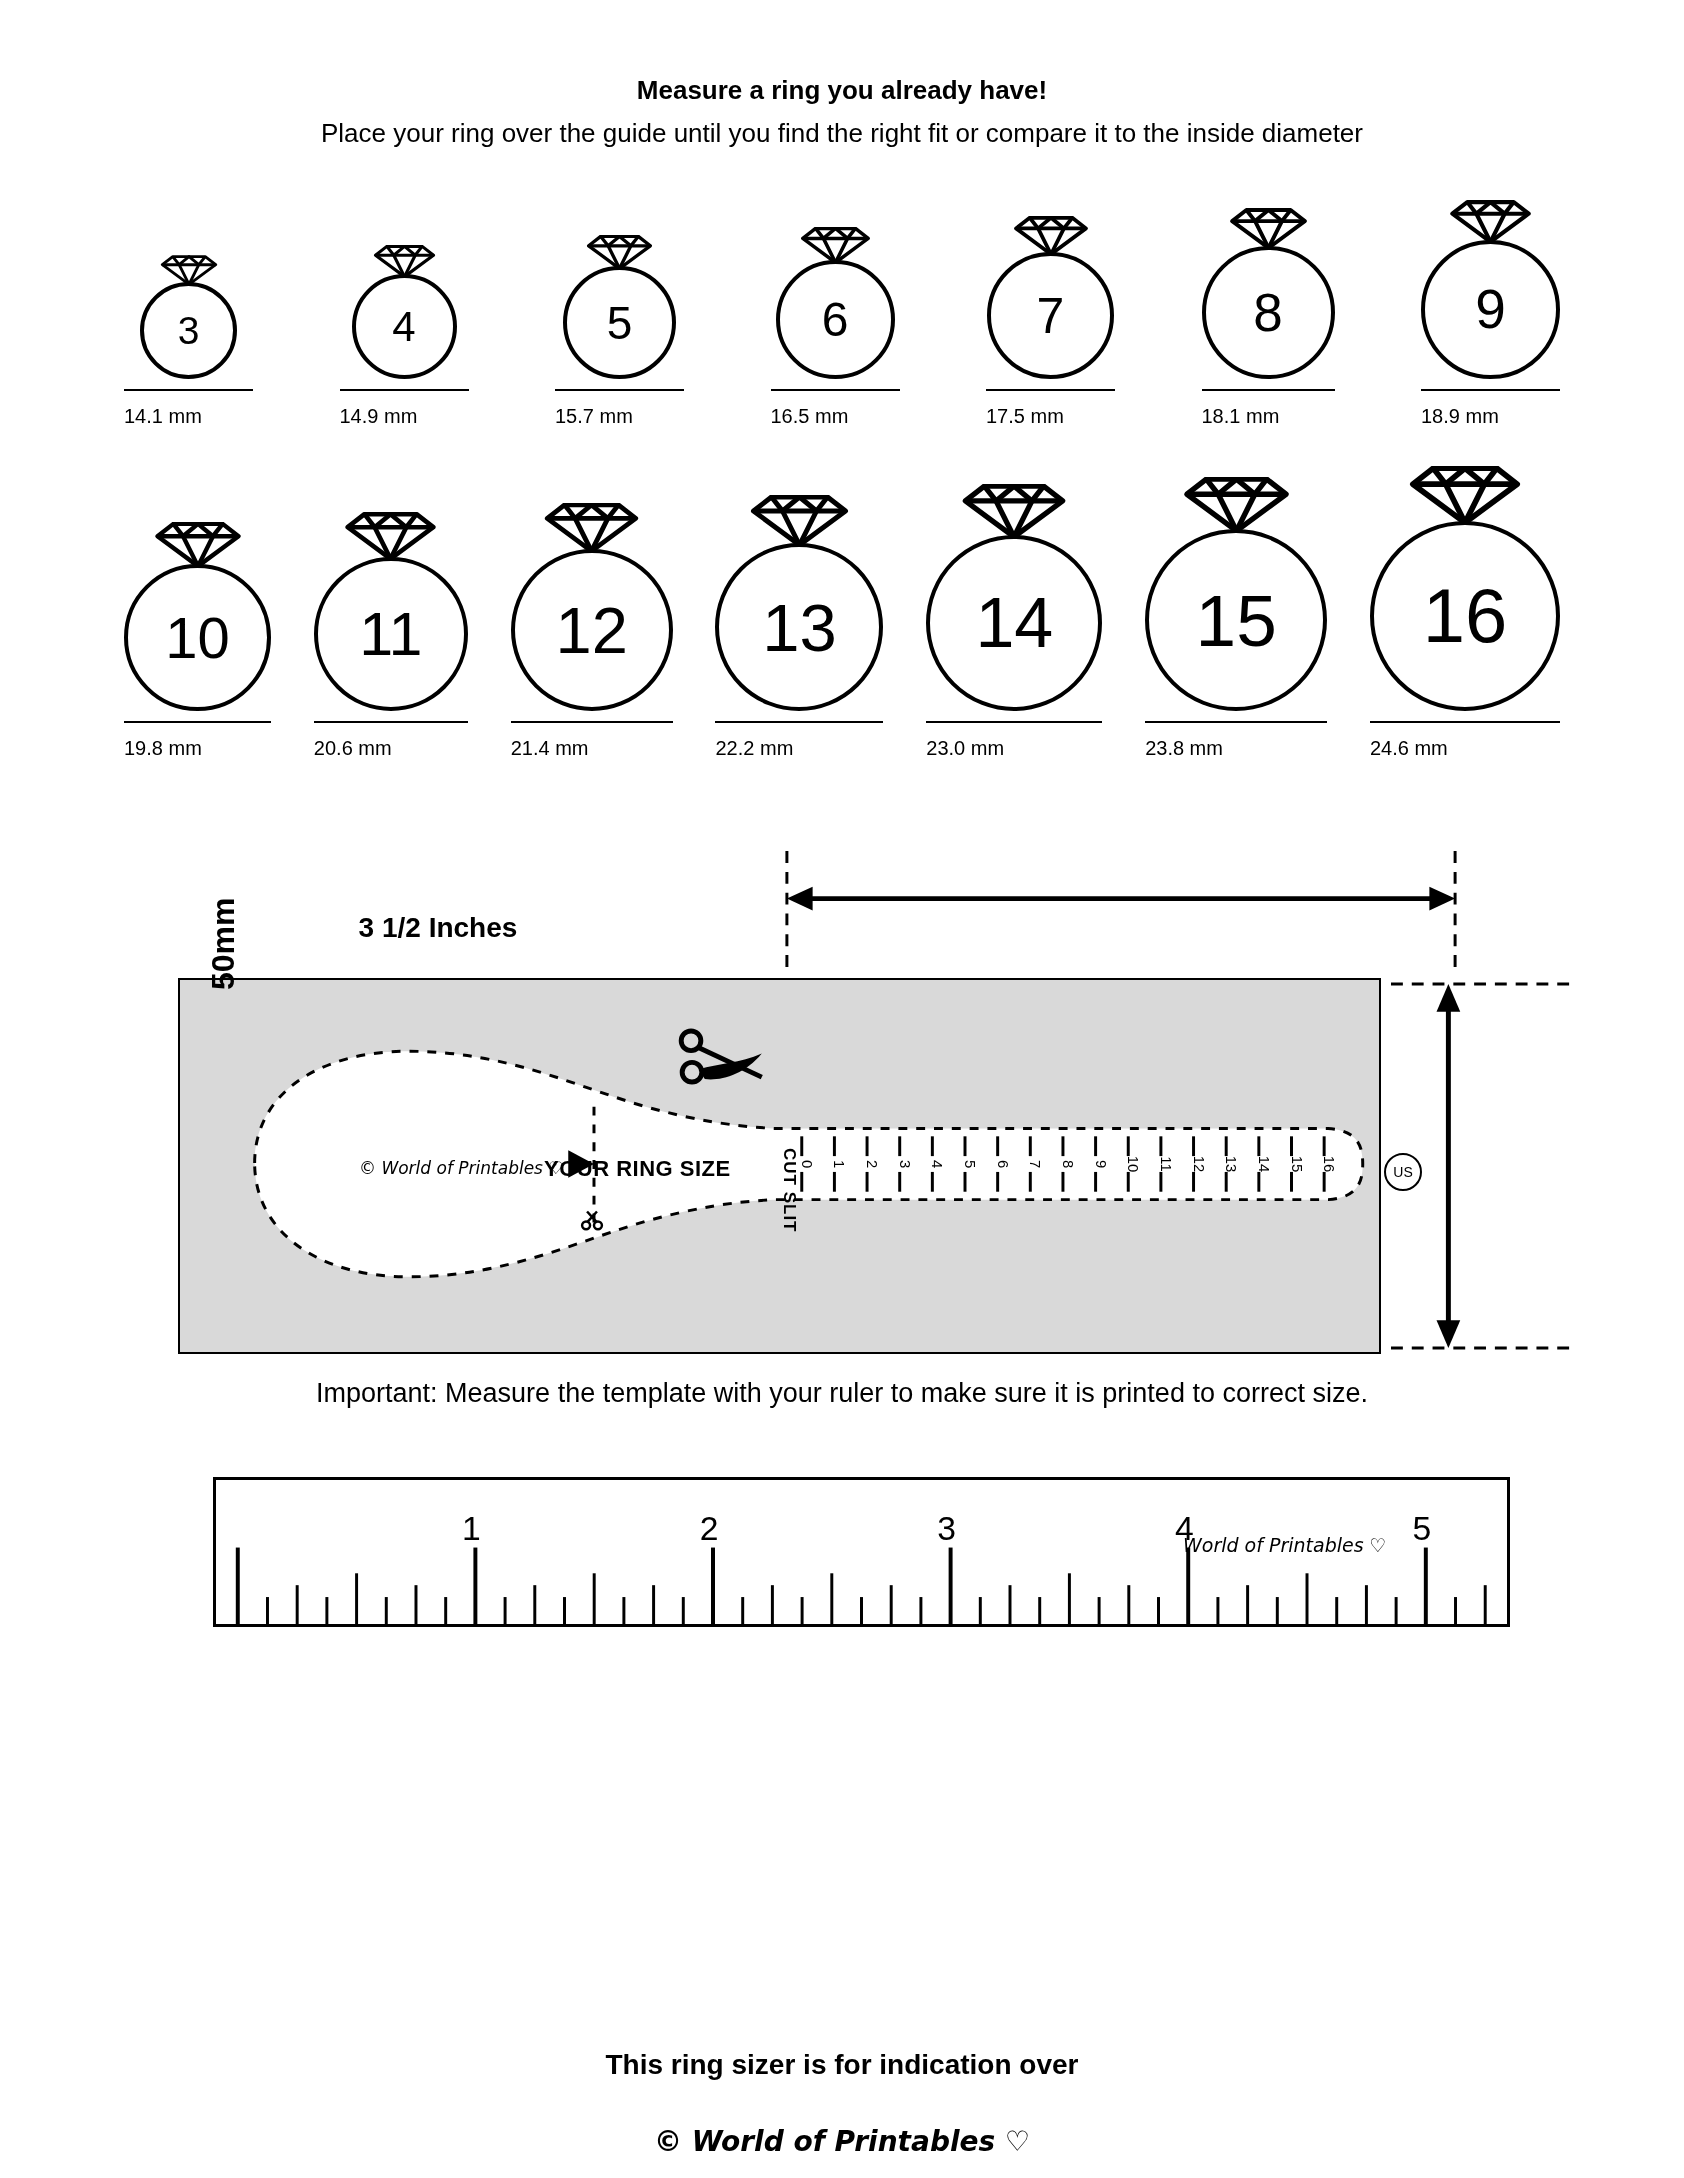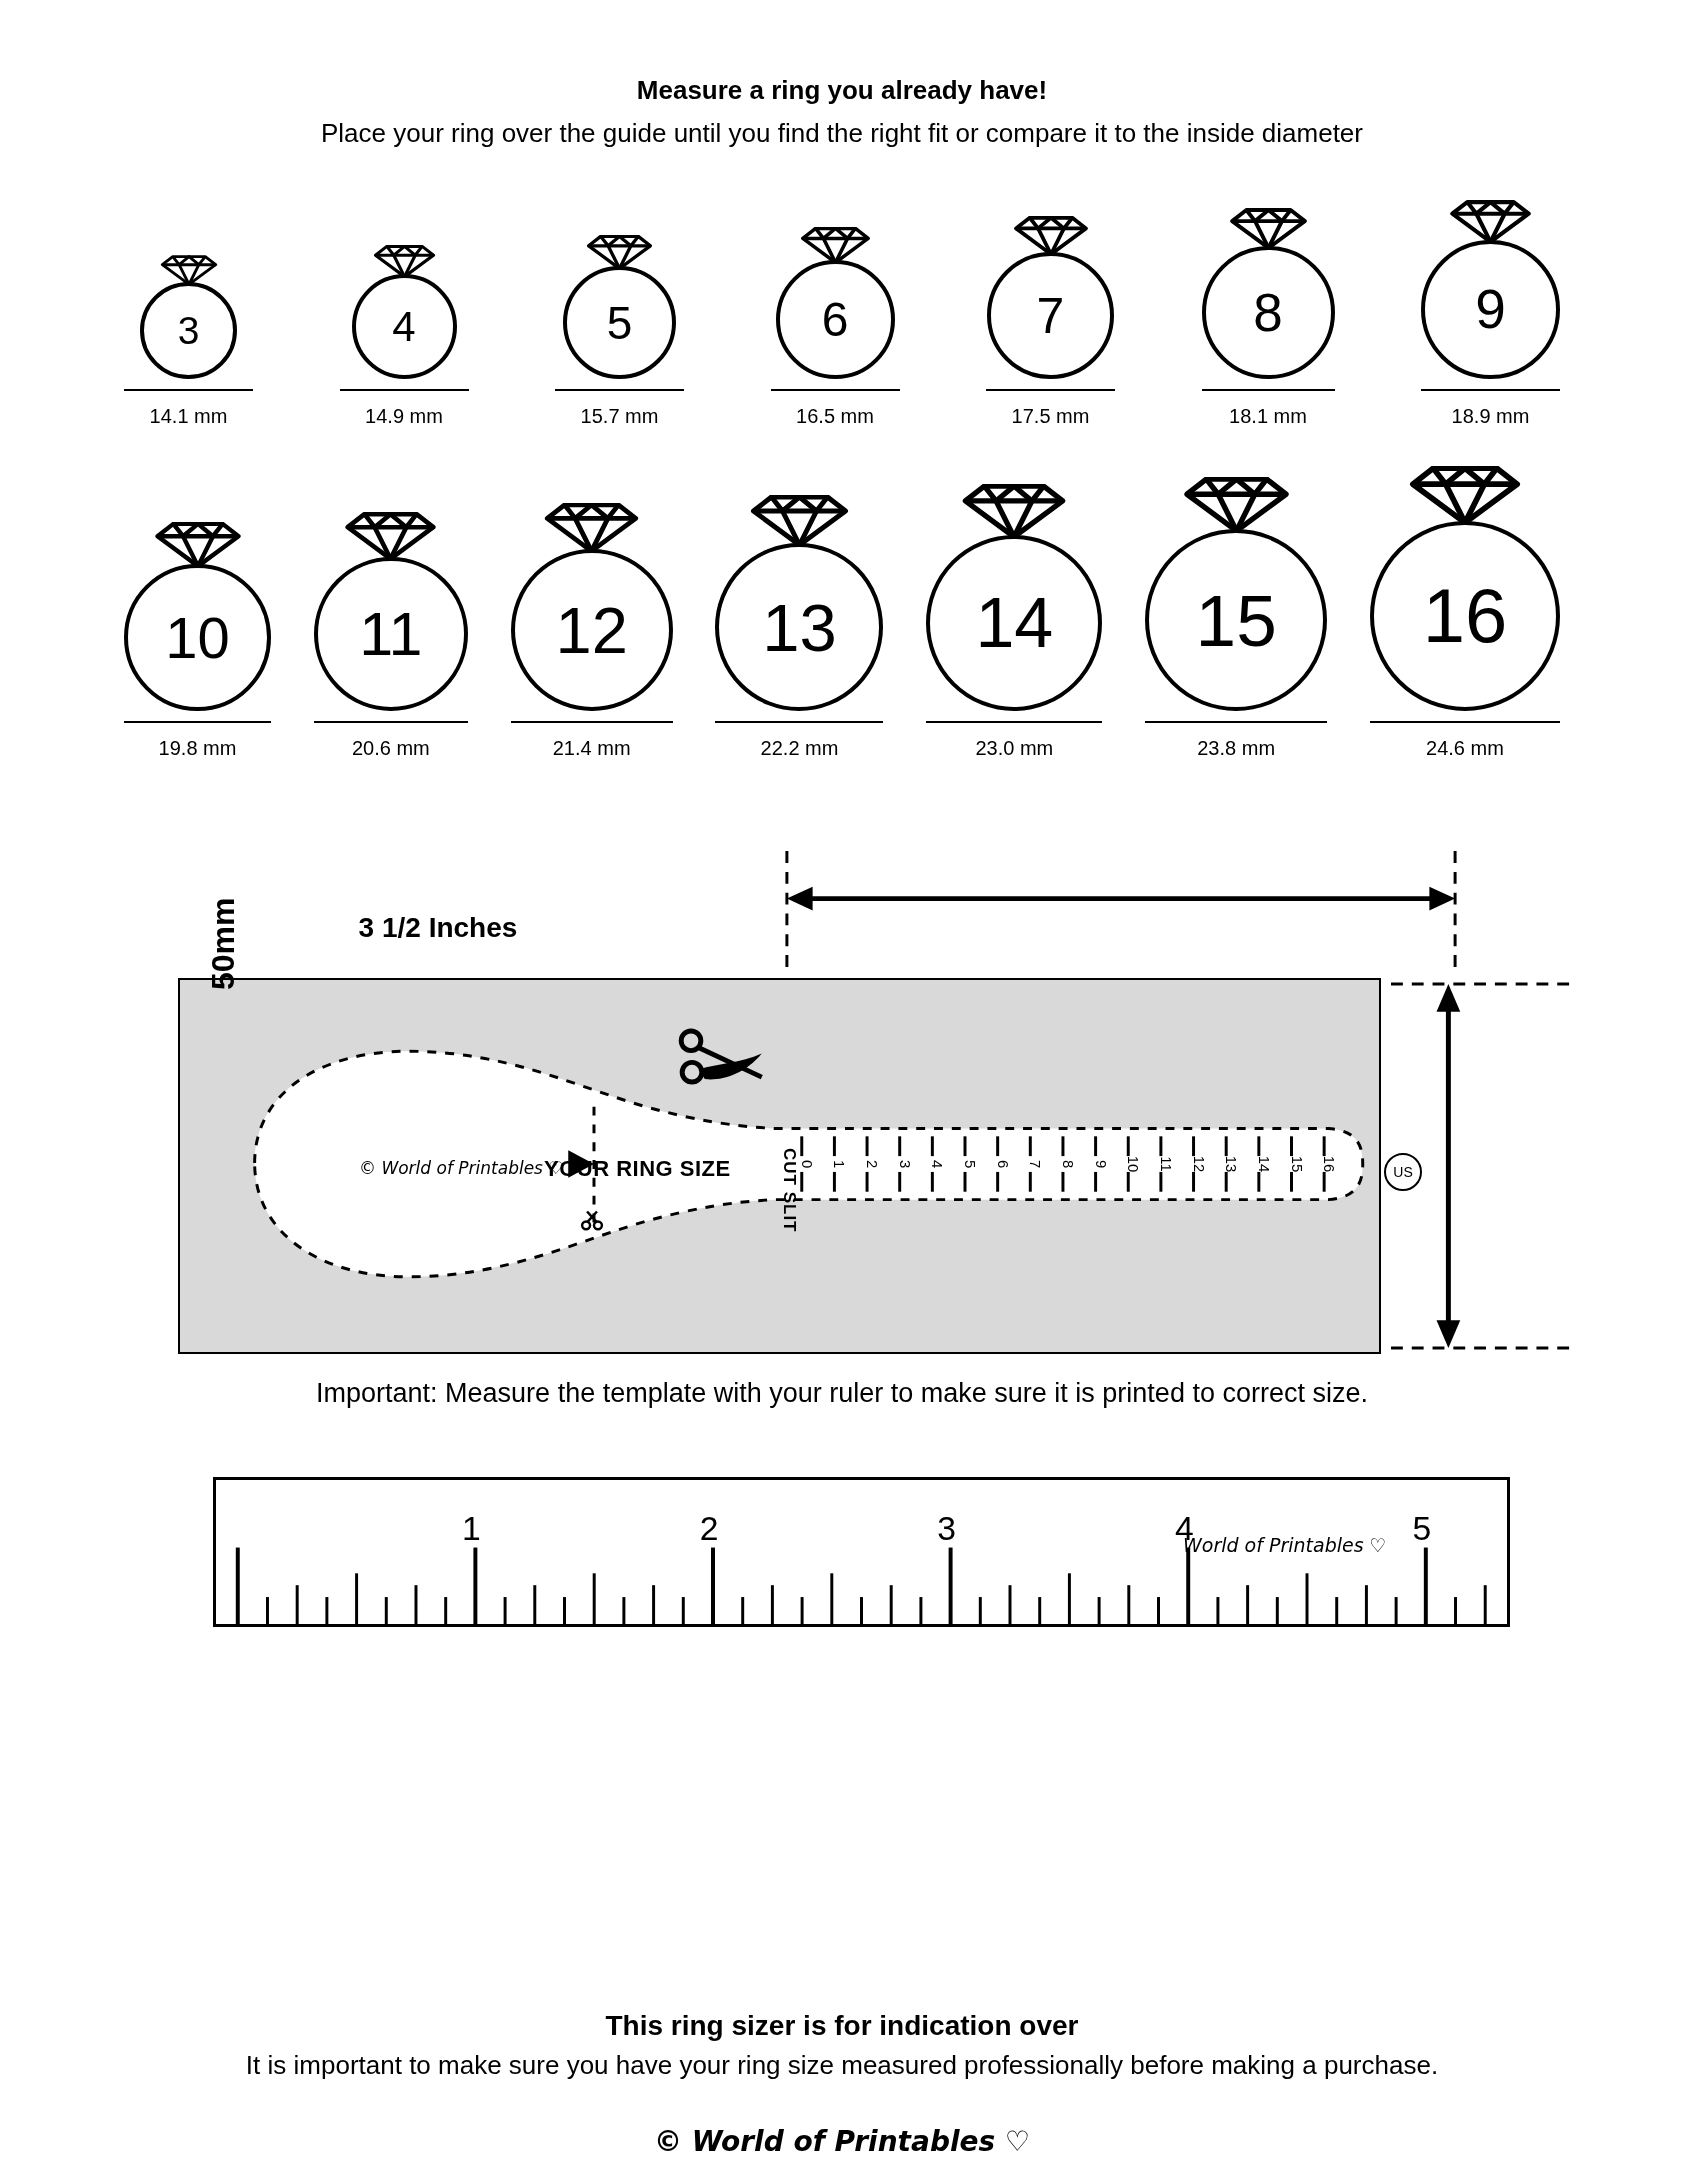--- a/index.html
+++ b/index.html
@@ -90,21 +90,21 @@
     font-weight: normal;
     line-height: 1;
     font-family: "Liberation Sans", sans-serif;
   }
   .mm-label {
     font-size: 20px;
     margin-top: 10px;
     padding-top: 14px;
     border-top: 2px solid #000;
     width: 137px;
-    text-align: center;
+    text-align: left;
     box-sizing: border-box;
   }
 
   
   .sizer-section {
     position: relative;
     margin-top: 91px;
     height: 515px;
   }
 
@@ -654,18 +654,17 @@
           <text x="738" y="60" font-size="34" font-family="&quot;Liberation Sans&quot;, sans-serif" text-anchor="middle">3</text>
           <text x="978" y="60" font-size="34" font-family="&quot;Liberation Sans&quot;, sans-serif" text-anchor="middle">4</text>
           <text x="1218" y="60" font-size="34" font-family="&quot;Liberation Sans&quot;, sans-serif" text-anchor="middle">5</text>
         </svg>
     </div>
     <div class="wop-ruler">World of Printables ♡</div>
   </div>
 
   <div class="footer">
     <div class="footer-bold">This ring sizer is for indication over</div>
-    <div class="footer-light">It is important to make sure you have your ring size measured professionally before making a purchase.</div>
     <div class="brand">© World of Printables ♡</div>
   </div>
 
 </div>
 
 
 </body></html>

